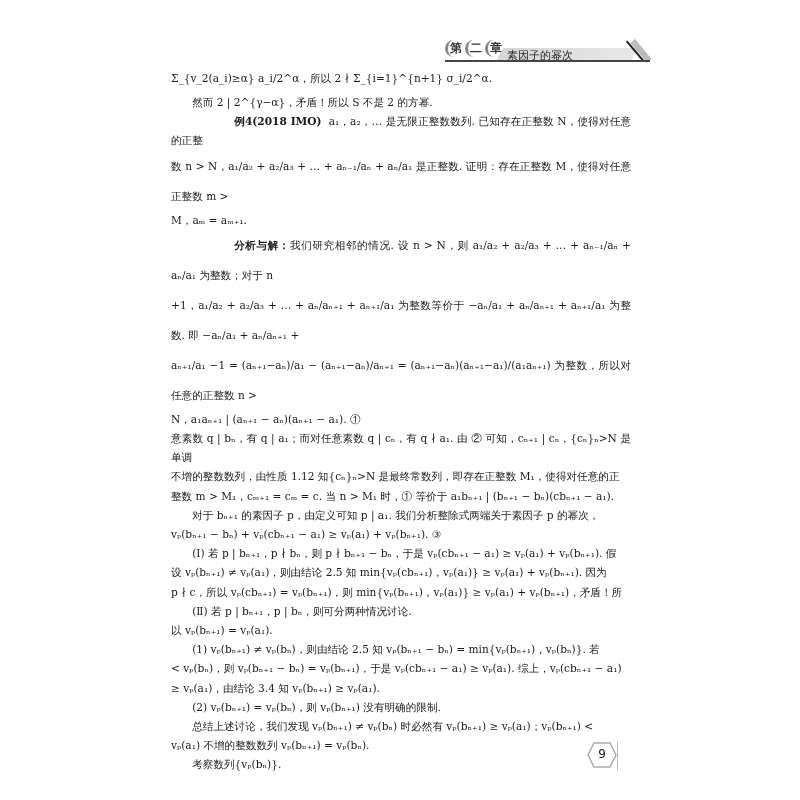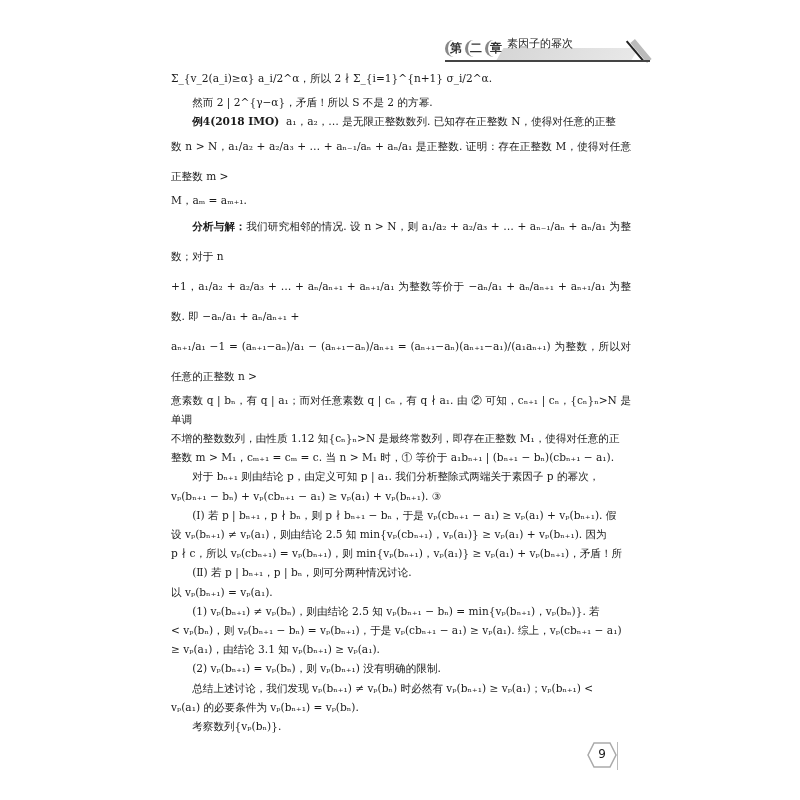--- a/index.html
+++ b/index.html
@@ -5,27 +5,27 @@
   html, body { margin: 0; padding: 0; background: #ffffff; }
   body { width: 800px; height: 800px; position: relative; overflow: hidden;
          font-family: "DejaVu Serif", "Liberation Serif", serif; color: #1a1a1a; }
   .header { position: absolute; left: 445px; top: 36px; width: 205px; height: 26px; }
   .header .rule { position: absolute; left: 0; right: 0; bottom: 0; height: 2px; background: #444; }
   .header .band { position: absolute; left: 55px; top: 12px; width: 135px; height: 12px;
                   background: linear-gradient(90deg, #d6d6d6, #e8e8e8); transform: skewX(-30deg); }
   .chap { position: absolute; left: 0; top: 4px; display: flex; gap: 1px; }
   .chap span { font-family: "DejaVu Sans", sans-serif; font-size: 12px; font-weight: bold; color: #333;
                border-left: 3px solid #888; border-radius: 10px 0 0 10px; padding: 0 2px 0 2px; }
-  .chap-title { position: absolute; left: 62px; top: 0; font-family: "DejaVu Sans", sans-serif; font-size: 11px; color: #222; }
+  .chap-title { position: absolute; left: 62px; top: 12px; font-family: "DejaVu Sans", sans-serif; font-size: 11px; color: #222; }
   .slash { position: absolute; right: 14px; top: 2px; width: 2px; height: 26px; background: #222; transform: rotate(-40deg); }
   .slash2 { position: absolute; right: 6px; top: 2px; width: 6px; height: 26px; background: #bbb; transform: rotate(-40deg); }
   .content { position: absolute; left: 171px; top: 63px; width: 460px; font-size: 10.6px; line-height: 19.2px; }
   .p { margin: 0; text-align: justify; }
   .ind { text-indent: 2em; }
-  .bold { font-weight: bold; }
+  .bold { font-weight: bold; margin-left: 42px; }
   .tall { line-height: 30px; }
   .pagenum { position: absolute; left: 587px; top: 742px; width: 30px; height: 26px; }
   .pagenum svg { position: absolute; left: 0; top: 0; }
   .pagenum span { position: absolute; left: 0; width: 30px; top: 5px; text-align: center; font-family: "DejaVu Sans", sans-serif; font-size: 12px; }
   .vline { position: absolute; left: 617px; top: 742px; width: 1px; height: 28px; background: #bbb; }
 </style>
 </head>
 <body>
 
 <div class="header">
@@ -43,36 +43,37 @@
 
 <div class="content">
   <p class="p tall">Σ_{v_2(a_i)≥α} a_i/2^α，所以 2 ∤ Σ_{i=1}^{n+1} σ_i/2^α.</p>
   <p class="p ind">然而 2 | 2^{γ−α}，矛盾！所以 S 不是 2 的方幂.</p>
   <p class="p ind"><span class="bold">例4(2018 IMO)</span>&nbsp;&nbsp;<span>a₁，a₂，… 是无限正整数数列. 已知存在正整数 N，使得对任意的正整</span></p>
   <p class="p tall">数 n &gt; N，a₁/a₂ + a₂/a₃ + … + aₙ₋₁/aₙ + aₙ/a₁ 是正整数. 证明：存在正整数 M，使得对任意正整数 m &gt;</p>
   <p class="p">M，aₘ = aₘ₊₁.</p>
   <p class="p ind tall"><span class="bold">分析与解：</span><span>我们研究相邻的情况. 设 n &gt; N，则 a₁/a₂ + a₂/a₃ + … + aₙ₋₁/aₙ + aₙ/a₁ 为整数；对于 n</span></p>
   <p class="p tall">+1，a₁/a₂ + a₂/a₃ + … + aₙ/aₙ₊₁ + aₙ₊₁/a₁ 为整数等价于 −aₙ/a₁ + aₙ/aₙ₊₁ + aₙ₊₁/a₁ 为整数. 即 −aₙ/a₁ + aₙ/aₙ₊₁ +</p>
   <p class="p tall">aₙ₊₁/a₁ −1 = (aₙ₊₁−aₙ)/a₁ − (aₙ₊₁−aₙ)/aₙ₊₁ = (aₙ₊₁−aₙ)(aₙ₊₁−a₁)/(a₁aₙ₊₁) 为整数，所以对任意的正整数 n &gt;</p>
+  <p class="p">N，a₁aₙ₊₁ | (aₙ₊₁ − aₙ)(aₙ₊₁ − a₁).   ①</p>
   <p class="p">意素数 q | bₙ，有 q | a₁；而对任意素数 q | cₙ，有 q ∤ a₁. 由 ② 可知，cₙ₊₁ | cₙ，{cₙ}ₙ&gt;N 是单调</p>
   <p class="p">不增的整数数列，由性质 1.12 知{cₙ}ₙ&gt;N 是最终常数列，即存在正整数 M₁，使得对任意的正</p>
   <p class="p">整数 m &gt; M₁，cₘ₊₁ = cₘ = c. 当 n &gt; M₁ 时，① 等价于 a₁bₙ₊₁ | (bₙ₊₁ − bₙ)(cbₙ₊₁ − a₁).</p>
-  <p class="p ind">对于 bₙ₊₁ 则由结论 p，由定义可知 p | a₁. 我们分析整除式两端关于素因子 p 的幂次，</p>
+  <p class="p ind">对于 bₙ₊₁ 的素因子 p，由定义可知 p | a₁. 我们分析整除式两端关于素因子 p 的幂次，</p>
   <p class="p">vₚ(bₙ₊₁ − bₙ) + vₚ(cbₙ₊₁ − a₁) ≥ vₚ(a₁) + vₚ(bₙ₊₁).   ③</p>
   <p class="p ind">(Ⅰ) 若 p | bₙ₊₁，p ∤ bₙ，则 p ∤ bₙ₊₁ − bₙ，于是 vₚ(cbₙ₊₁ − a₁) ≥ vₚ(a₁) + vₚ(bₙ₊₁). 假</p>
   <p class="p">设 vₚ(bₙ₊₁) ≠ vₚ(a₁)，则由结论 2.5 知 min{vₚ(cbₙ₊₁)，vₚ(a₁)} ≥ vₚ(a₁) + vₚ(bₙ₊₁). 因为</p>
   <p class="p">p ∤ c，所以 vₚ(cbₙ₊₁) = vₚ(bₙ₊₁)，则 min{vₚ(bₙ₊₁)，vₚ(a₁)} ≥ vₚ(a₁) + vₚ(bₙ₊₁)，矛盾！所</p>
   <p class="p ind">(Ⅱ) 若 p | bₙ₊₁，p | bₙ，则可分两种情况讨论.</p>
   <p class="p">以 vₚ(bₙ₊₁) = vₚ(a₁).</p>
   <p class="p ind">(1) vₚ(bₙ₊₁) ≠ vₚ(bₙ)，则由结论 2.5 知 vₚ(bₙ₊₁ − bₙ) = min{vₚ(bₙ₊₁)，vₚ(bₙ)}. 若</p>
   <p class="p">&lt; vₚ(bₙ)，则 vₚ(bₙ₊₁ − bₙ) = vₚ(bₙ₊₁)，于是 vₚ(cbₙ₊₁ − a₁) ≥ vₚ(a₁). 综上，vₚ(cbₙ₊₁ − a₁)</p>
-  <p class="p">≥ vₚ(a₁)，由结论 3.1 知 vₚ(bₙ₊₁) ≥ vₚ(a₁).</p>
+  <p class="p">≥ vₚ(a₁)，由结论 3.4 知 vₚ(bₙ₊₁) ≥ vₚ(a₁).</p>
   <p class="p ind">(2) vₚ(bₙ₊₁) = vₚ(bₙ)，则 vₚ(bₙ₊₁) 没有明确的限制.</p>
   <p class="p ind">总结上述讨论，我们发现 vₚ(bₙ₊₁) ≠ vₚ(bₙ) 时必然有 vₚ(bₙ₊₁) ≥ vₚ(a₁)；vₚ(bₙ₊₁) &lt;</p>
-  <p class="p">vₚ(a₁) 的必要条件为 vₚ(bₙ₊₁) = vₚ(bₙ).</p>
+  <p class="p">vₚ(a₁) 不增的整数数列 vₚ(bₙ₊₁) = vₚ(bₙ).</p>
   <p class="p ind">考察数列{vₚ(bₙ)}.</p>
 
 </div>
 
 <div class="pagenum">
   <svg width="30" height="26" viewBox="0 0 30 26">
     <polygon points="7,1 23,1 29,13 23,25 7,25 1,13" fill="#fff" stroke="#aaa" stroke-width="1.5"></polygon>
   </svg>
   <span>9</span>
 </div>

